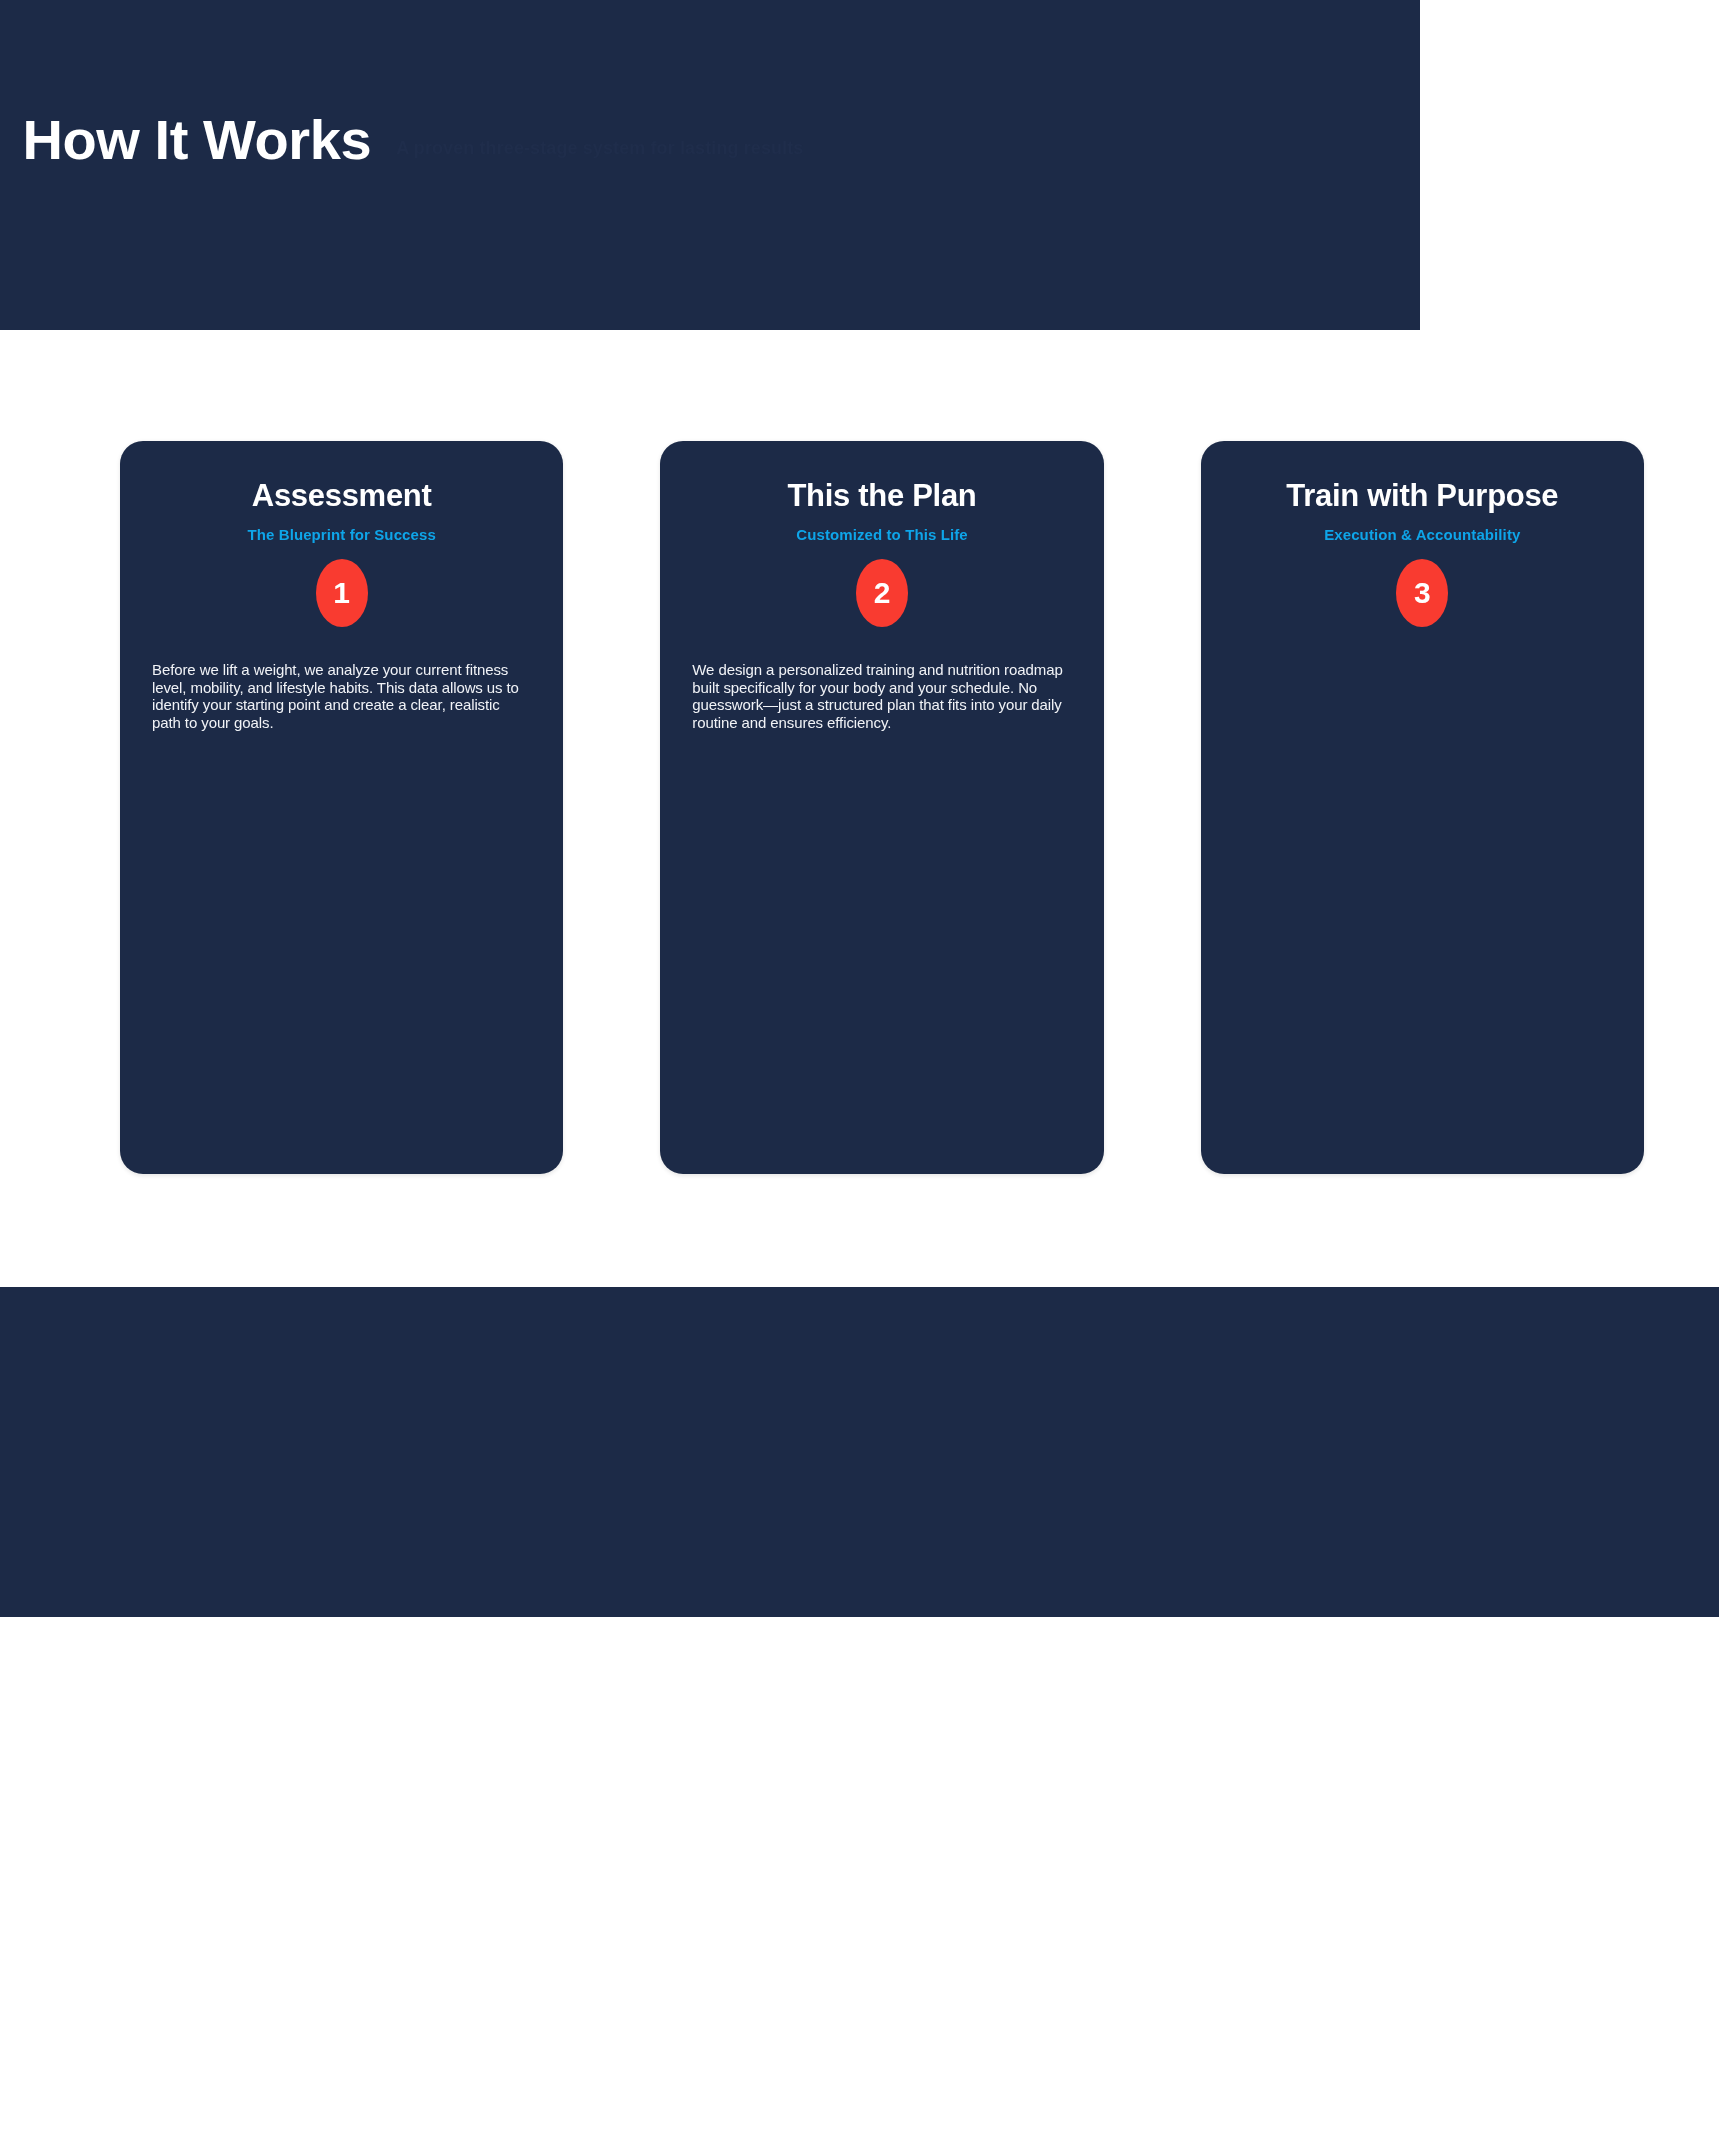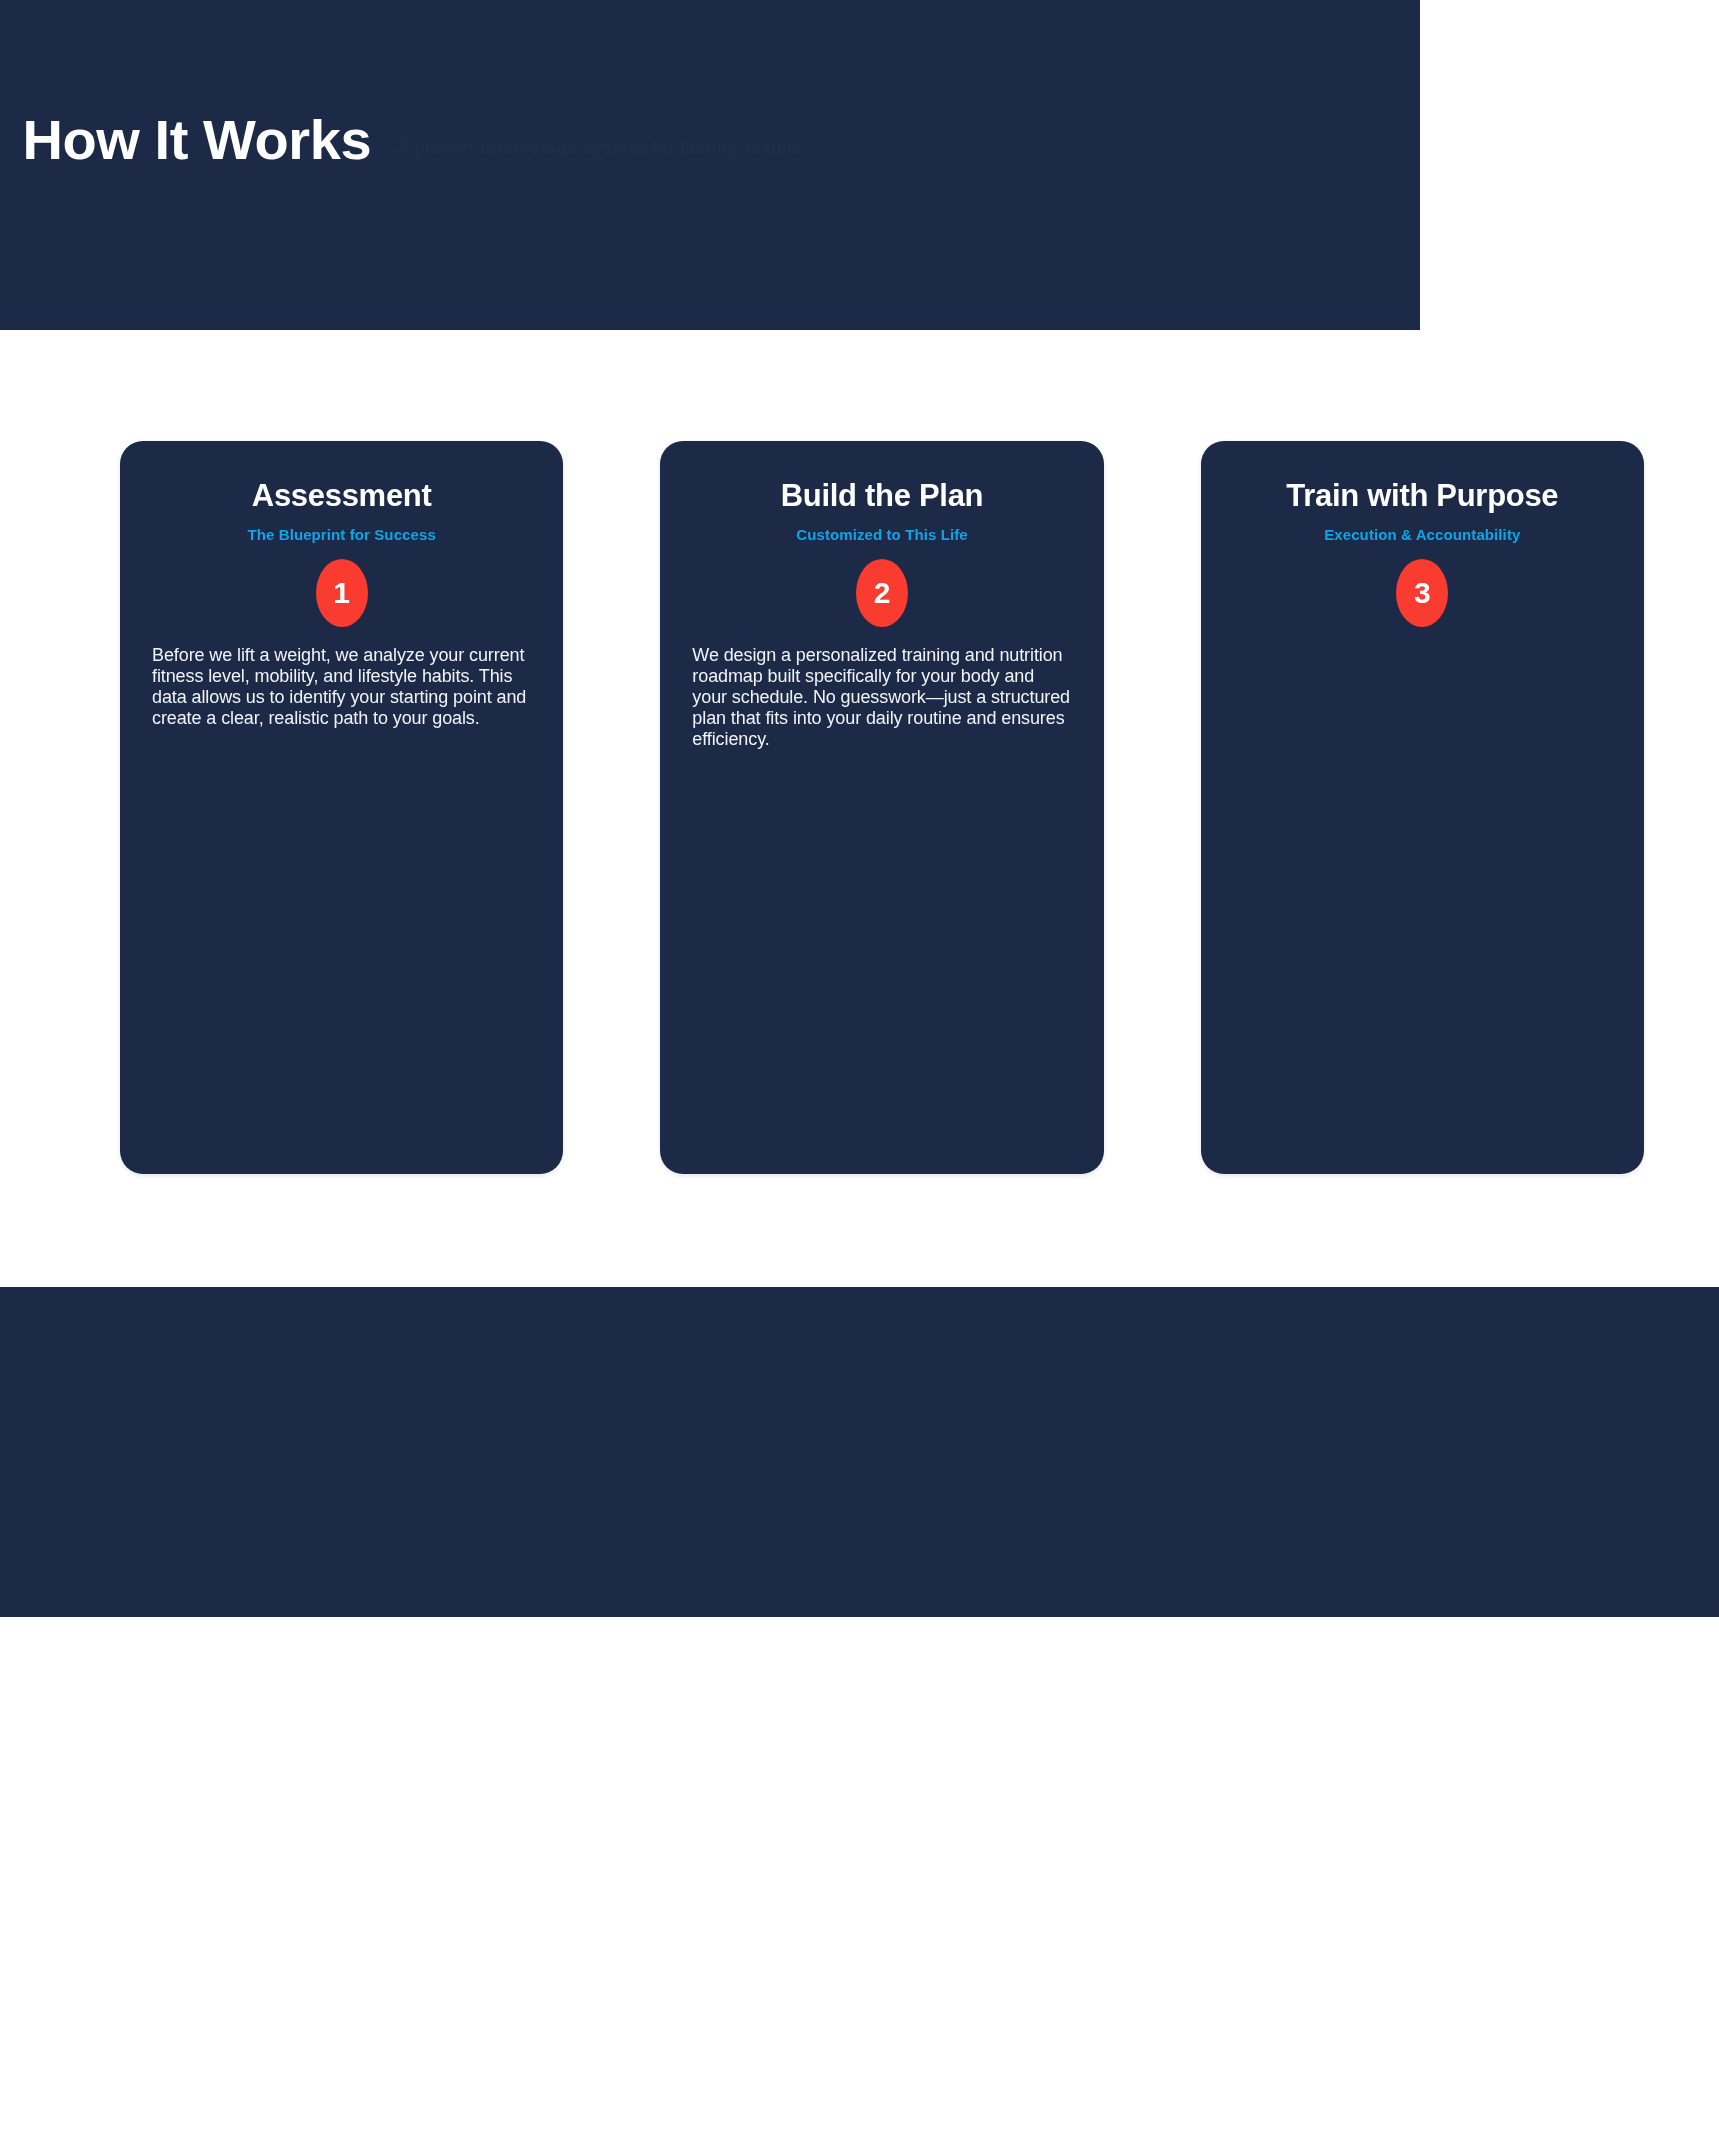--- a/index.html
+++ b/index.html
@@ -65,22 +65,22 @@
     width:52px; height:68px;
     background:#f93b30;
     border-radius:50%;
     display:flex; align-items:center; justify-content:center;
     flex:0 0 auto;
   }
   .card-badge span {
     font-size:30px; font-weight:bold; color:#ffffff; line-height:1;
   }
   .card-body {
-    margin-top:18px; width:100%;
-    font-size:18px; color:#f1f3f7; line-height:1.165;
+    margin-top:34px; width:100%;
+    font-size:15px; color:#f1f3f7; line-height:1.165;
     text-align:left; letter-spacing:-0.1px;
   }
 
   
   .bottom-band {
     position:absolute; left:0; top:1287px; width:1720px; height:330px;
     background:#1c2a47;
   }
   .bottom-filler {
     position:absolute; left:0; top:1617px; width:1720px; height:533px;
@@ -105,21 +105,21 @@
       <div class="card">
         <div class="card-title">Assessment</div>
         <div class="card-sub">The Blueprint for Success</div>
         <div class="card-badge">
           <span>1</span>
         </div>
         <div class="card-body">Before we lift a weight, we analyze your current fitness level, mobility, and lifestyle habits. This data allows us to identify your starting point and create a clear, realistic path to your goals.</div>
       </div>
 
       <div class="card">
-        <div class="card-title">Build the Plan</div>
+        <div class="card-title">This the Plan</div>
         <div class="card-sub">Customized to This Life</div>
         <div class="card-badge">
           <span>2</span>
         </div>
         <div class="card-body">We design a personalized training and nutrition roadmap built specifically for your body and your schedule. No guesswork—just a structured plan that fits into your daily routine and ensures efficiency.</div>
       </div>
 
       <div class="card">
         <div class="card-title">Train with Purpose</div>
         <div class="card-sub">Execution &amp; Accountability</div>

